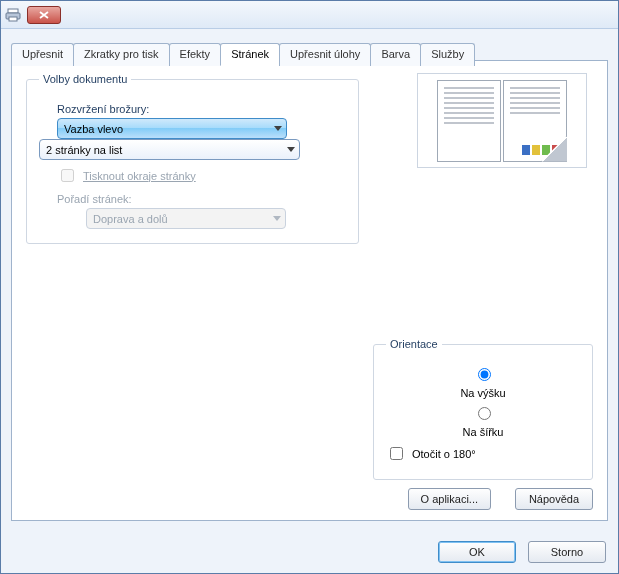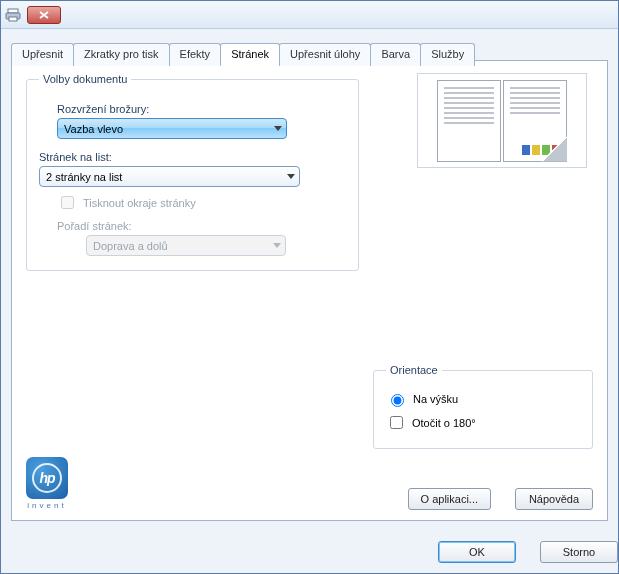--- a/index.html
+++ b/index.html
@@ -31,30 +31,30 @@
   .combo.disabled .arrow { border-top-color:#b0b8c2; }
   .combo.indent { margin-left:18px; }
   .preview { width:170px; height:95px; border:1px solid #ccd5e1; margin-left:auto; margin-right:6px; background:#fff; position:relative; display:flex; align-items:center; justify-content:center; gap:2px; }
   .preview-page { width:64px; height:82px; border:1px solid #9fa9b6; background:#fff; position:relative; }
   .preview-page .lines { position:absolute; left:6px; right:6px; top:6px; display:flex; flex-direction:column; gap:3px; }
   .preview-page .lines span { height:2px; background:#c0c5cd; display:block; }
   .preview-page .thumbs { position:absolute; bottom:6px; right:6px; display:flex; gap:2px; }
   .preview-page .thumbs span { width:8px; height:10px; display:block; }
   .curl { position:absolute; bottom:-1px; right:-1px; width:26px; height:26px; background:linear-gradient(135deg,#fff 50%,#c0c7d1 51%); clip-path:polygon(100% 0,100% 100%,0 100%); border-left:1px solid #aab3c0; border-top:1px solid #aab3c0; }
   .spacer { flex:1; }
-  .radio { display:flex; align-items:center; gap:6px; margin:5px 0; }
+  .radio { display:flex; align-items:center; gap:6px; margin:5px 0;flex-direction:column; }
   .gap-after { margin-top:6px; }
   .logo-row { display:flex; align-items:flex-end; margin-top:8px; }
   .hp-logo { width:42px; height:42px; border-radius:7px; background:radial-gradient(circle at 35% 30%, #4aa0e0, #1d5fa6); position:relative; display:flex; align-items:center; justify-content:center; }
   .hp-logo .ring { width:30px; height:30px; border-radius:50%; border:2px solid rgba(255,255,255,0.85); position:relative; }
   .hp-logo .glyph { position:absolute; color:#fff; font-style:italic; font-weight:bold; font-size:14px; letter-spacing:-1px; }
   .hp-invent { font-size:8px; letter-spacing:3px; color:#4a79ad; text-align:center; margin-top:2px; }
   .panel-btns { margin-left:auto; display:flex; gap:24px; align-items:flex-end; }
   .btn { min-width:78px; height:22px; border:1px solid #8c9bb0; background:linear-gradient(#fefefe,#e5eaf1); border-radius:3px; padding:0 12px; display:flex; align-items:center; justify-content:center; color:#222; }
-  .bottom-bar { height:42px; display:flex; align-items:center; justify-content:flex-end; padding:0 0; gap:24px; }
+  .bottom-bar { height:42px; display:flex; align-items:center; justify-content:flex-end; padding:0 12px; gap:12px; }
   .btn.primary { border-color:#3f8cc9; box-shadow:0 0 0 1px #7fc1f2 inset; }
 </style>
 </head>
 <body>
 
 <div class="window">
 
   <div class="titlebar">
     <div class="icon-slot">
       <svg width="16" height="16" viewBox="0 0 16 16">
@@ -88,27 +88,26 @@
             <legend>Volby dokumentu</legend>
 
 
 
             <div class="sublbl indent">Rozvržení brožury:</div>
             <div class="combo highlight indent">
               <span>Vazba vlevo</span>
               <span class="arrow"></span>
             </div>
 
-            <div class="sublbl" style="margin-left:0; margin-top:12px;">Stránek na list:</div>
             <div class="combo" style="width:261px;">
               <span>2 stránky na list</span>
               <span class="arrow"></span>
             </div>
 
-            <label class="chk disabled" style="margin-left:18px; margin-top:6px;">
+            <label class="chk disabled" style="margin-left:18px; margin-top:6px;text-decoration:underline;">
               <input type="checkbox" disabled="" style="">
               <span>Tisknout okraje stránky</span>
             </label>
 
             <div class="sublbl indent disabled lbl">Pořadí stránek:</div>
             <div class="combo disabled indent" style="width:200px;margin-left:47px;">
               <span>Doprava a dolů</span>
               <span class="arrow"></span>
             </div>
           </fieldset>
@@ -148,36 +147,33 @@
           </div>
 
           <div class="spacer"></div>
 
           <fieldset class="gbox" style="margin-bottom:0;">
             <legend>Orientace</legend>
             <label class="radio">
               <input type="radio" name="orient" checked="" style="">
               <span>Na výšku</span>
             </label>
+            <label class="radio">
+              <input type="radio" name="orient" style="">
+              <span>Na šířku</span>
+            </label>
             <label class="chk gap-after">
               <input type="checkbox" style="">
               <span>Otočit o 180°</span>
             </label>
           </fieldset>
         </div>
       </div>
 
       <div class="logo-row">
-        <div>
-          <div class="hp-logo">
-            <div class="ring"></div>
-            <div class="glyph">hp</div>
-          </div>
-          <div class="hp-invent">invent</div>
-        </div>
         <div class="panel-btns">
           <div class="btn">O aplikaci...</div>
           <div class="btn">Nápověda</div>
         </div>
       </div>
     </div>
   </div>
 
   <div class="bottom-bar">
     <div class="btn primary">OK</div>

